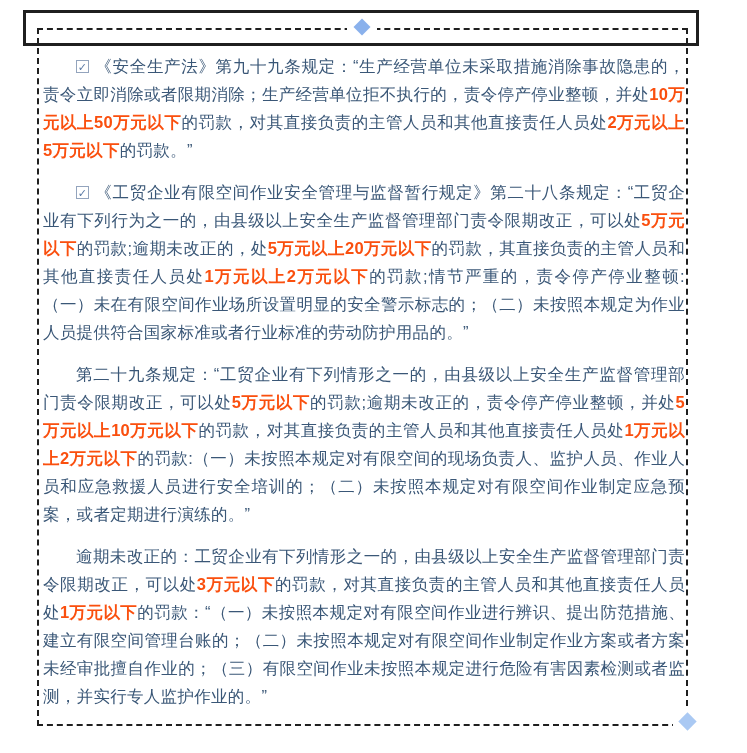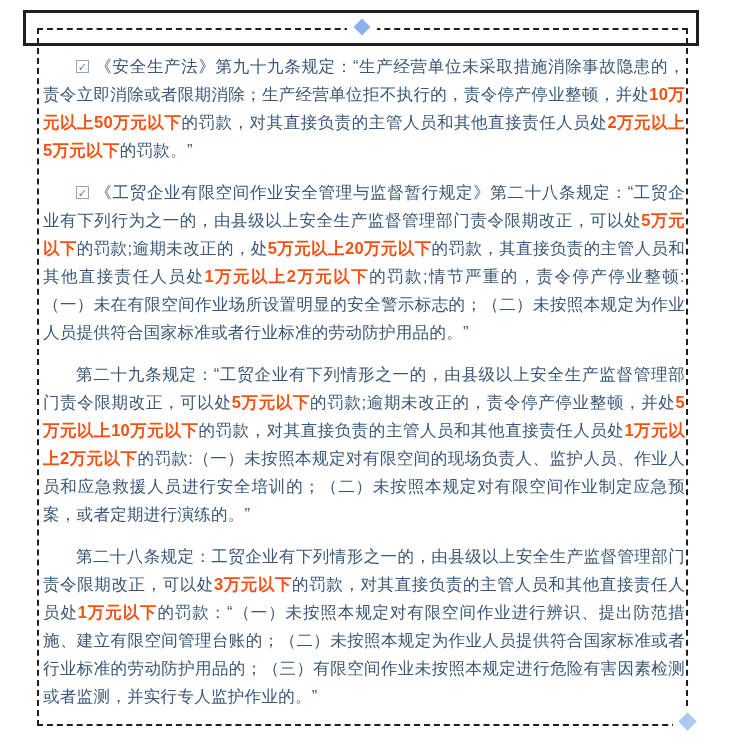--- a/index.html
+++ b/index.html
@@ -100,16 +100,16 @@
   <div class="halo halo-top"></div>
   <div class="diamond diamond-top"></div>
 
   <div class="halo halo-bottom"></div>
   <div class="diamond diamond-bottom"></div>
 
   <div class="content">
       <p class="para"><span class="checkbox">✓</span><span class="seg">《安全生产法》第九十九条规定：“生产经营单位未采取措施消除事故隐患的，责令立即消除或者限期消除；生产经营单位拒不执行的，责令停产停业整顿，并处</span><span class="hl">10万元以上50万元以下</span><span class="seg">的罚款，对其直接负责的主管人员和其他直接责任人员处</span><span class="hl">2万元以上5万元以下</span><span class="seg">的罚款。”</span></p>
       <p class="para"><span class="checkbox">✓</span><span class="seg">《工贸企业有限空间作业安全管理与监督暂行规定》第二十八条规定：“工贸企业有下列行为之一的，由县级以上安全生产监督管理部门责令限期改正，可以处</span><span class="hl">5万元以下</span><span class="seg">的罚款;逾期未改正的，处</span><span class="hl">5万元以上20万元以下</span><span class="seg">的罚款，其直接负责的主管人员和其他直接责任人员处</span><span class="hl">1万元以上2万元以下</span><span class="seg">的罚款;情节严重的，责令停产停业整顿:（一）未在有限空间作业场所设置明显的安全警示标志的；（二）未按照本规定为作业人员提供符合国家标准或者行业标准的劳动防护用品的。”</span></p>
       <p class="para"><span class="seg">第二十九条规定：“工贸企业有下列情形之一的，由县级以上安全生产监督管理部门责令限期改正，可以处</span><span class="hl">5万元以下</span><span class="seg">的罚款;逾期未改正的，责令停产停业整顿，并处</span><span class="hl">5万元以上10万元以下</span><span class="seg">的罚款，对其直接负责的主管人员和其他直接责任人员处</span><span class="hl">1万元以上2万元以下</span><span class="seg">的罚款:（一）未按照本规定对有限空间的现场负责人、监护人员、作业人员和应急救援人员进行安全培训的；（二）未按照本规定对有限空间作业制定应急预案，或者定期进行演练的。”</span></p>
-      <p class="para"><span class="seg">第二十八条规定：工贸企业有下列情形之一的，由县级以上安全生产监督管理部门责令限期改正，可以处</span><span class="hl">3万元以下</span><span class="seg">的罚款，对其直接负责的主管人员和其他直接责任人员处</span><span class="hl">1万元以下</span><span class="seg">的罚款：“（一）未按照本规定对有限空间作业进行辨识、提出防范措施、建立有限空间管理台账的；（二）未按照本规定为作业人员提供符合国家标准或者行业标准的劳动防护用品的；（三）有限空间作业未按照本规定进行危险有害因素检测或者监测，并实行专人监护作业的。”</span></p>
+      <p class="para"><span class="seg">逾期未改正的：工贸企业有下列情形之一的，由县级以上安全生产监督管理部门责令限期改正，可以处</span><span class="hl">3万元以下</span><span class="seg">的罚款，对其直接负责的主管人员和其他直接责任人员处</span><span class="hl">1万元以下</span><span class="seg">的罚款：“（一）未按照本规定对有限空间作业进行辨识、提出防范措施、建立有限空间管理台账的；（二）未按照本规定对有限空间作业制定作业方案或者方案未经审批擅自作业的；（三）有限空间作业未按照本规定进行危险有害因素检测或者监测，并实行专人监护作业的。”</span></p>
     </div>
 
 </div>
 
 </body></html>

